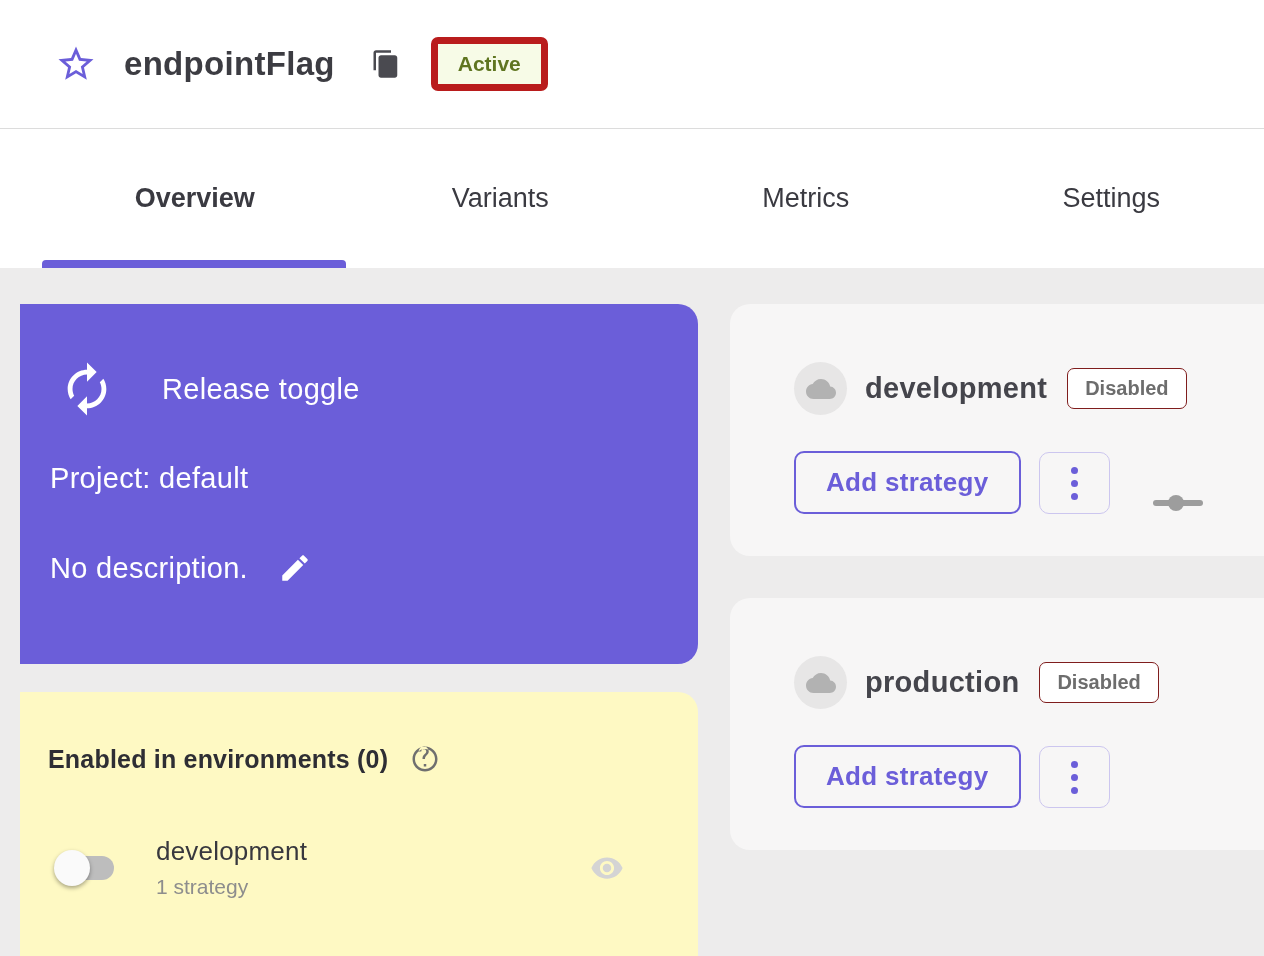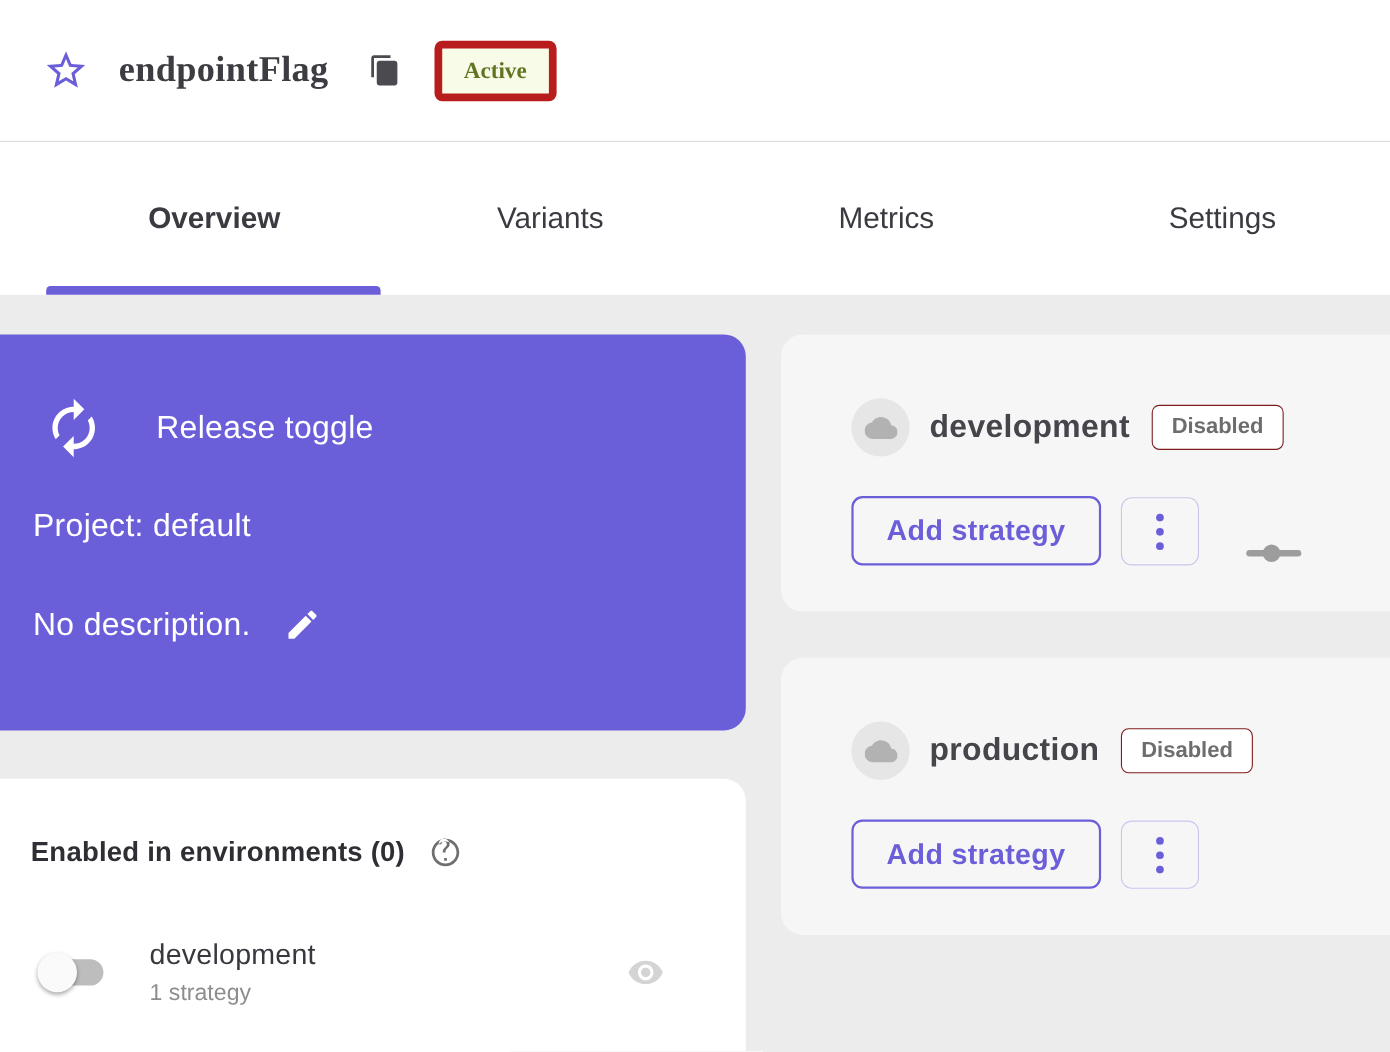--- a/index.html
+++ b/index.html
@@ -9,22 +9,21 @@
     font-family: "Liberation Sans", sans-serif;
     background: #ffffff;
   }
 
   
   .header {
     height: 128px;
     background: #ffffff;
     display: flex;
     align-items: center;
-    padding-left: 38px;
-    font-family: Liberation Serif, serif;
+    padding-left: 54px;
   }
   .star-btn { width: 44px; height: 44px; border: none; background: transparent; cursor: pointer; display:flex; align-items:center; justify-content:center; }
   .flag-title {
     font-size: 33px;
     font-weight: 600;
     color: #3c3c42;
     margin-left: 26px;
     letter-spacing: 0.3px;
   }
   .copy-btn { width: 34px; height: 34px; border: none; background: transparent; margin-left: 34px; cursor: pointer; display:flex; align-items:center; justify-content:center; }
@@ -70,20 +69,21 @@
     display: none;
   }
   .tab.active .underline { display: block; }
 
   
   .main {
     height: 688px;
     background: #edecec;
     display: flex;
     padding-top: 36px;
+    padding-left: 20px;
   }
   .left-col { width: 678px; display: flex; flex-direction: column; flex-shrink: 0; }
   .right-col { flex: 1; margin-left: 32px; display: flex; flex-direction: column; }
 
   
   .type-card {
     height: 360px;
     background: #6b5ed9;
     border-radius: 0 20px 20px 0;
     color: #ffffff;
@@ -91,22 +91,22 @@
   }
   .type-row { display: flex; align-items: center; margin-left: 8px; }
   .type-label { font-size: 29px; margin-left: 46px; letter-spacing: 0.3px; }
   .project-line { font-size: 29px; margin-top: 44px; letter-spacing: 0.3px; }
   .desc-line { font-size: 29px; margin-top: 56px; display: flex; align-items: center; letter-spacing: 0.3px; }
   .edit-btn { background: transparent; border: none; margin-left: 30px; cursor: pointer; display:flex; align-items:center; }
 
   
   .enabled-panel {
     flex: 1;
-    margin-top: 44px;
-    background: #ffffff;
+    margin-top: 28px;
+    background: #fef9c3;
     border-radius: 0 20px 0 0;
     padding: 52px 28px 20px 28px;
   }
   .enabled-title-row { display: flex; align-items: center; }
   .enabled-title { font-size: 25px; font-weight: 700; color: #2e2e34; letter-spacing: 0.2px; }
   .help-btn { border: none; background: transparent; margin-left: 22px; cursor: pointer; display:flex; align-items:center; }
 
   .env-row { display: flex; align-items: center; margin-top: 62px; padding-left: 14px; }
   .switch {
     position: relative;

